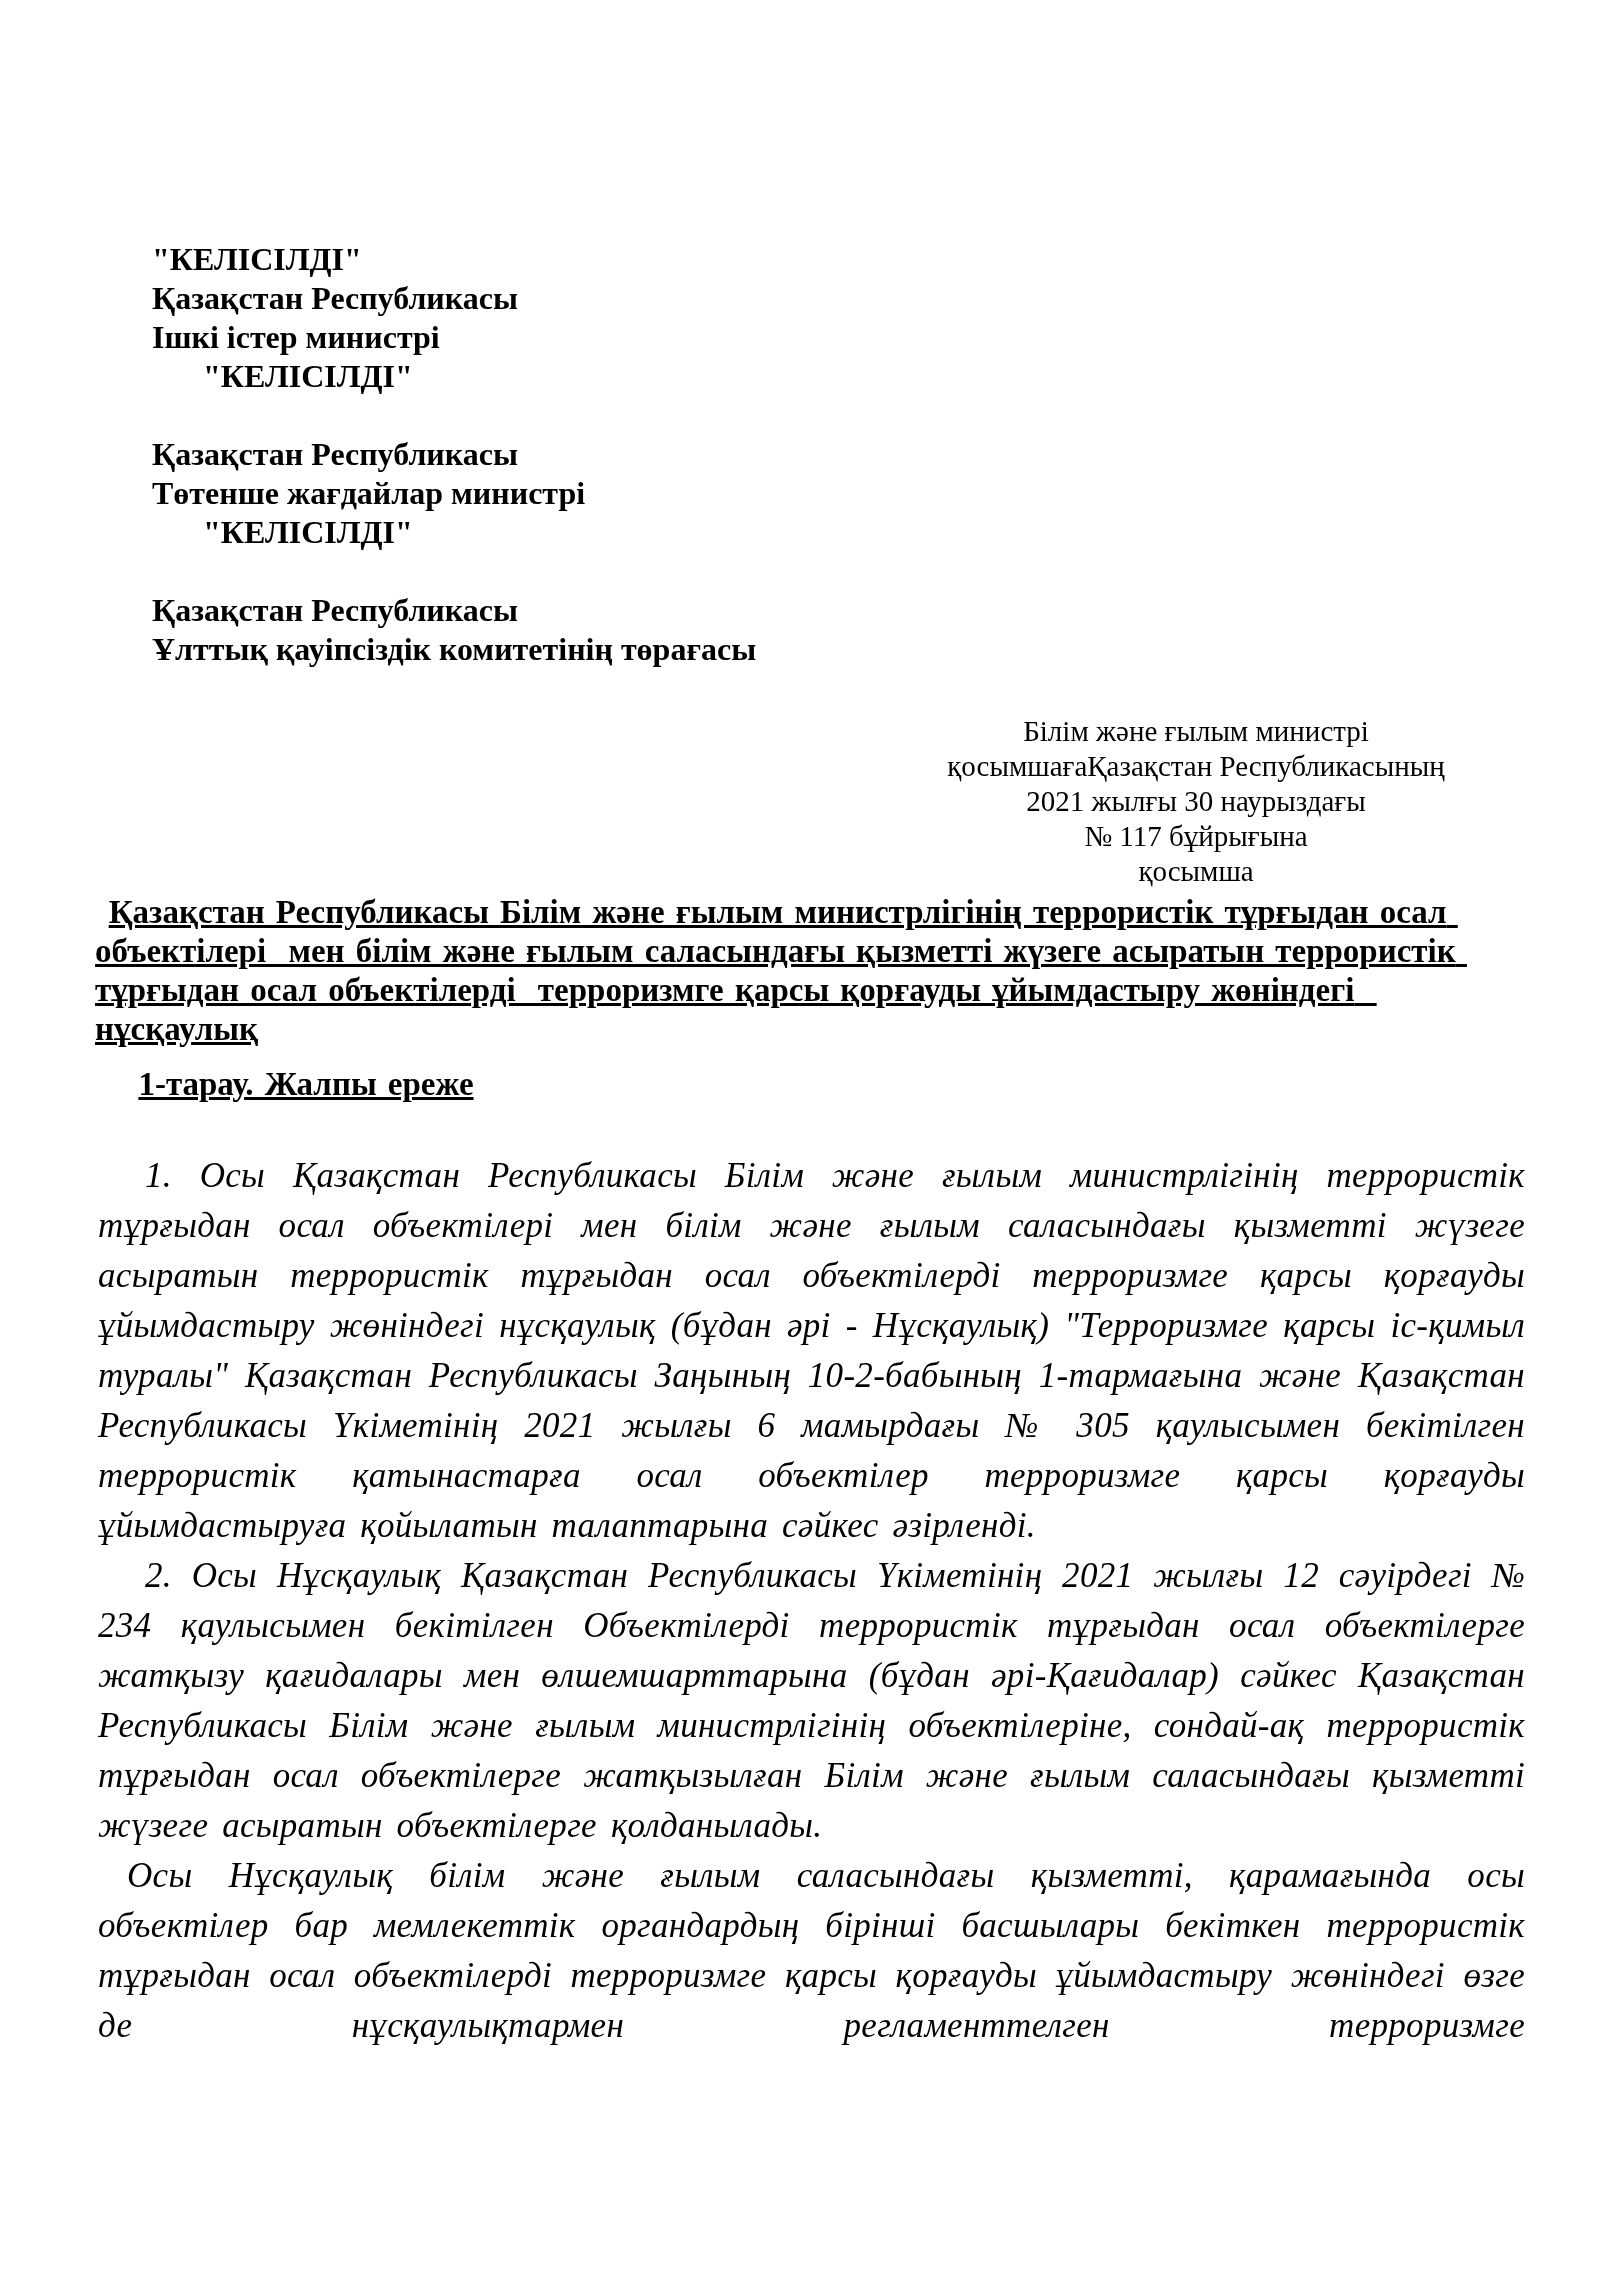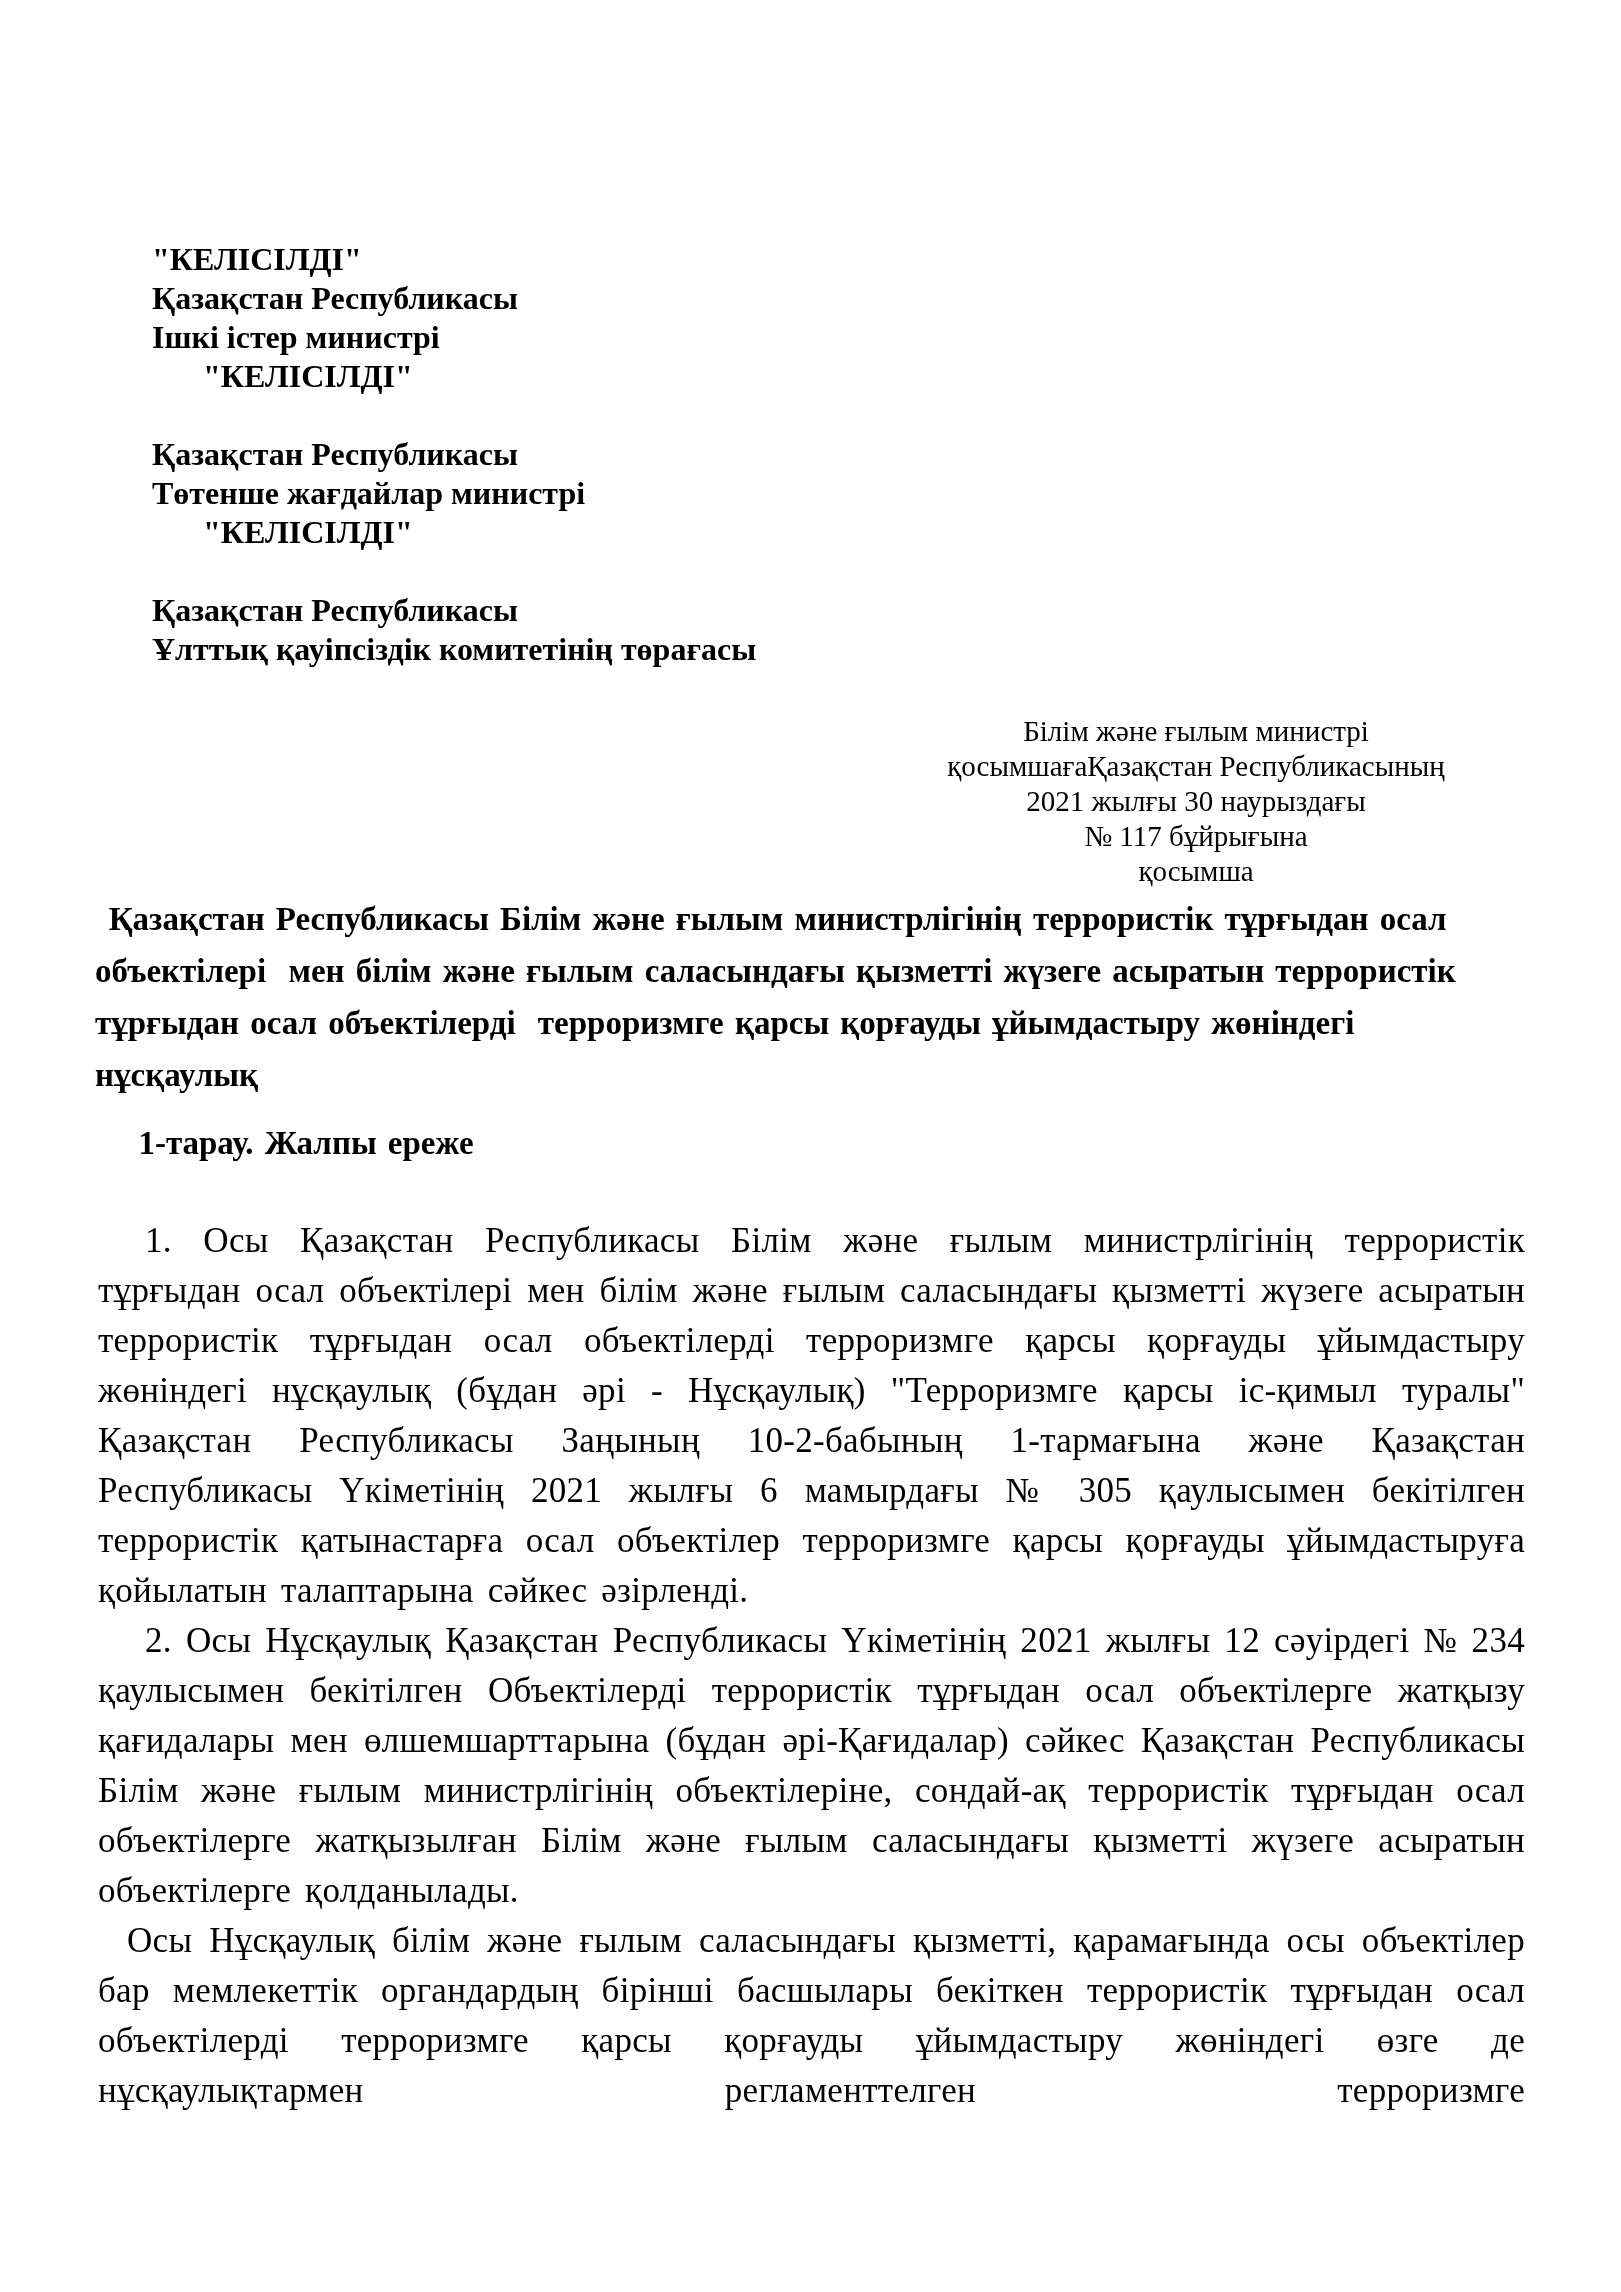--- a/index.html
+++ b/index.html
@@ -41,22 +41,23 @@
   }
   .annex p { margin: 0; }
 
   
   .title-block {
     margin-top: 3.9px;
     margin-left: 95px;
     width: 1439px;
     font-weight: bold;
     font-size: 33px;
-    line-height: 52px;
+    line-height: 39px;
     word-spacing: 2.9px;
+    text-decoration: underline;
   }
   .doc-title {
     margin: 0;
     white-space: pre-wrap;
     text-indent: 13.7px;
   }
   .chapter-heading {
     margin: 16px;
     padding-left: 27.4px;
   }
@@ -65,21 +66,21 @@
   .body-block {
     margin-top: 47px;
     margin-left: 98px;
     width: 1427px;
     font-size: 35px;
     line-height: 50px;
     text-align: justify;
     word-spacing: 4.9px;
     letter-spacing: 0.3px;
   }
-  .body-block p { margin: 0; }
+  .body-block p { margin: 0; font-style: italic; }
   .para-numbered { text-indent: 47px; }
   .para-2 { margin-top: 39px; }
   .para-continuation {
     text-indent: 29px;
     text-align-last: justify;
   }
 </style>
 </head>
 <body>
 

